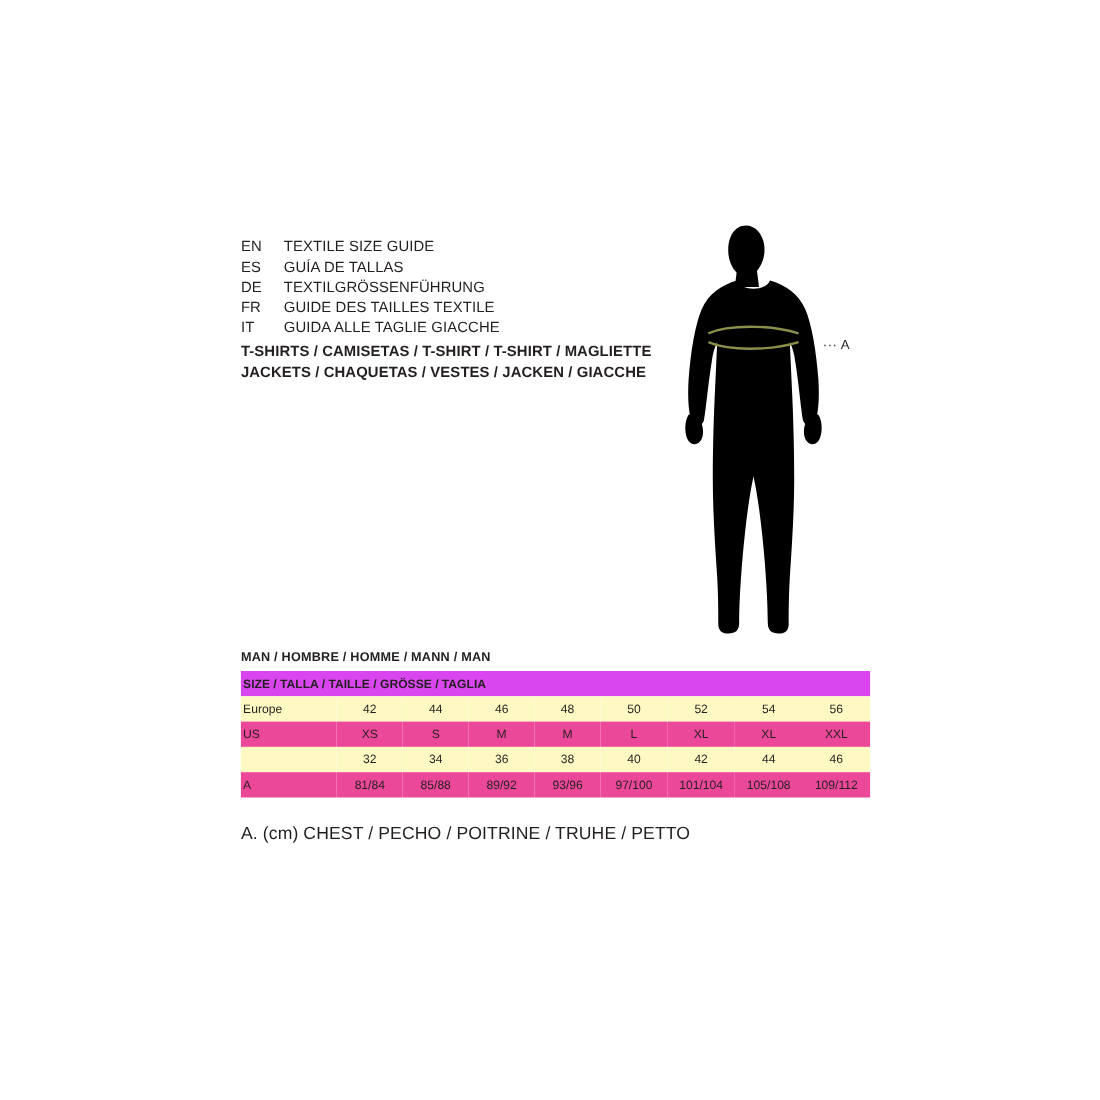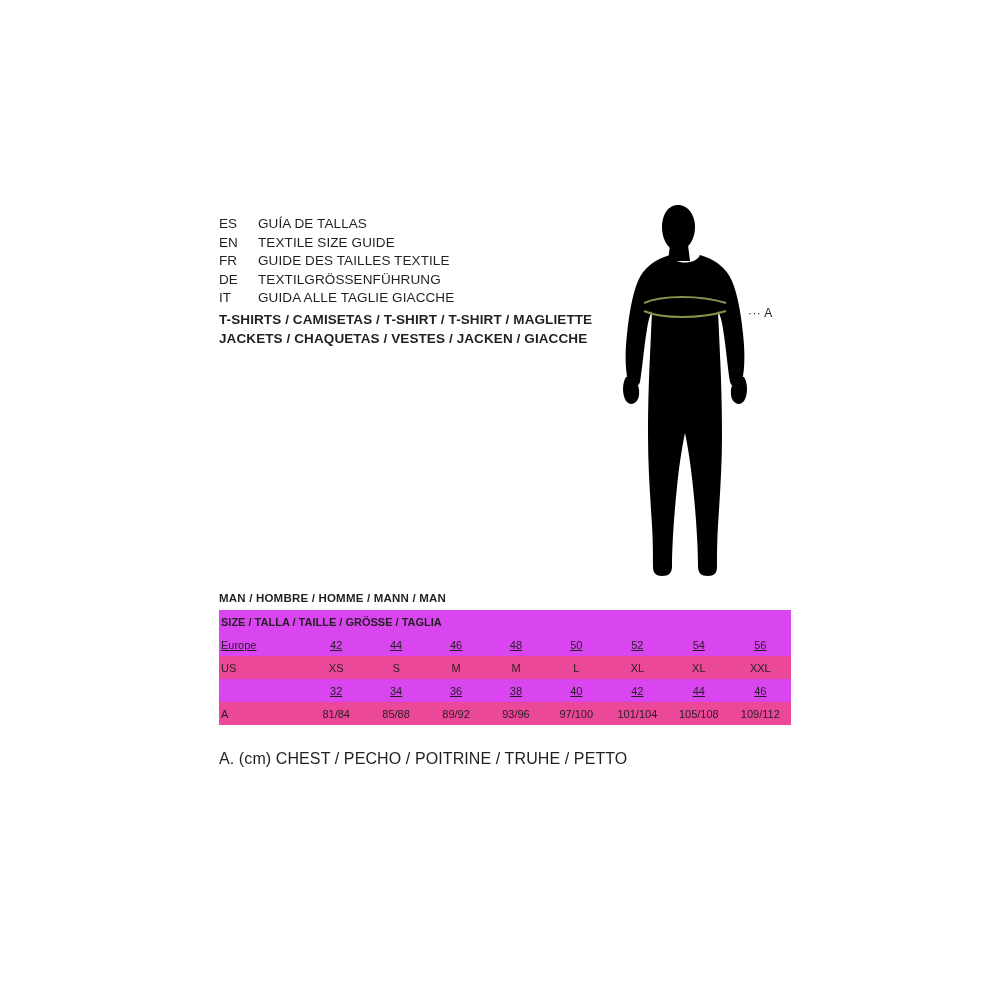--- a/index.html
+++ b/index.html
@@ -100,22 +100,21 @@
   .row-head td {
     background: #d946ef;
     font-weight: bold;
     font-size: 11px;
     padding-left: 4px;
   }
   .row-alt td {
     background: #ec4899;
   }
   .row-white td {
-    background: #d946ef;
-    text-decoration: underline;
+    background: #fef9c3;
   }
   td.label-col {
     width: 90px;
     text-align: left;
     padding-left: 4px;
   }
   td.val {
     text-align: center;
     width: 60px;
     margin-top: 36px;
@@ -127,34 +126,34 @@
     font-size: 16px;
     color: #231f20;
     letter-spacing: .1px;
   }
 </style>
 </head>
 <body>
 
 <div class="lang-block">
   <div class="lang-row">
+    <span class="lang-code">EN</span>
+    <span class="lang-name">TEXTILE SIZE GUIDE</span>
+  </div>
+  <div class="lang-row">
     <span class="lang-code">ES</span>
     <span class="lang-name">GUÍA DE TALLAS</span>
   </div>
   <div class="lang-row">
-    <span class="lang-code">EN</span>
-    <span class="lang-name">TEXTILE SIZE GUIDE</span>
+    <span class="lang-code">DE</span>
+    <span class="lang-name">TEXTILGRÖSSENFÜHRUNG</span>
   </div>
   <div class="lang-row">
     <span class="lang-code">FR</span>
     <span class="lang-name">GUIDE DES TAILLES TEXTILE</span>
-  </div>
-  <div class="lang-row">
-    <span class="lang-code">DE</span>
-    <span class="lang-name">TEXTILGRÖSSENFÜHRUNG</span>
   </div>
   <div class="lang-row">
     <span class="lang-code">IT</span>
     <span class="lang-name">GUIDA ALLE TAGLIE GIACCHE</span>
   </div>
 </div>
 
 <div class="headline">
   <div>T-SHIRTS / CAMISETAS / T-SHIRT / T-SHIRT / MAGLIETTE</div>
   <div>JACKETS / CHAQUETAS / VESTES / JACKEN / GIACCHE</div>

